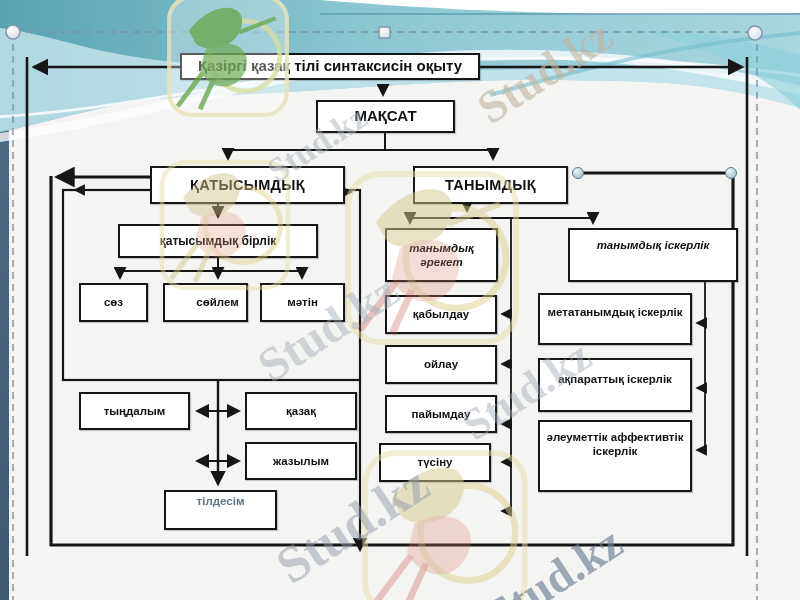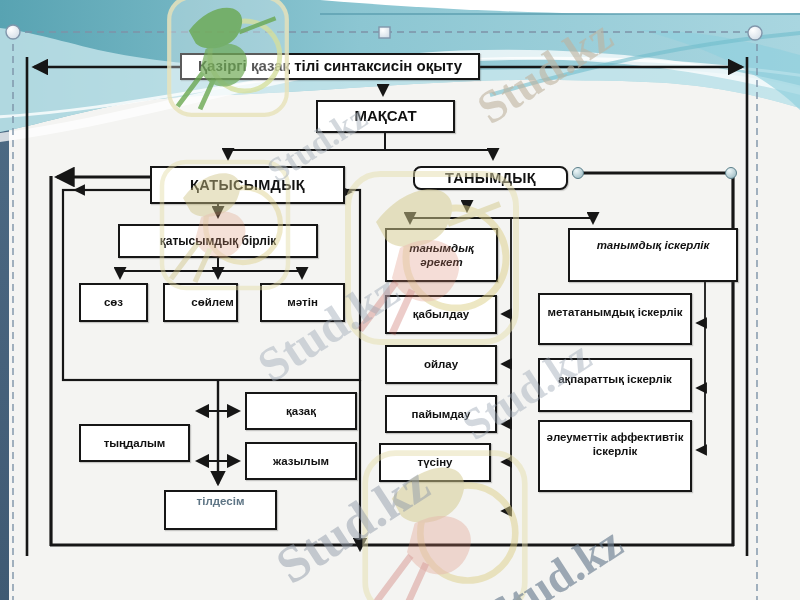--- a/index.html
+++ b/index.html
@@ -121,26 +121,26 @@
       <path d="M705,450 H697" stroke-width="1.8" marker-end="url(#ar)"></path>
     </g>
 
     <circle cx="578" cy="173" r="5.5" fill="url(#ballg)" stroke="#5b7f8a" stroke-width="1"></circle>
     <circle cx="731" cy="173" r="5.5" fill="url(#ballg)" stroke="#5b7f8a" stroke-width="1"></circle>
   </svg>
 
   <div class="node title" style="left:180px;top:53px;width:300px;height:27px;">Қазіргі қазақ тілі синтаксисін оқыту</div>
   <div class="node maksat" style="left:316px;top:100px;width:139px;height:33px;">МАҚСАТ</div>
   <div class="node hdr" style="left:150px;top:166px;width:195px;height:38px;">ҚАТЫСЫМДЫҚ</div>
-  <div class="node hdr" style="left:413px;top:166px;width:155px;height:24px;border-radius:8px;">ТАНЫМДЫҚ</div>
+  <div class="node hdr" style="left:413px;top:166px;width:155px;height:38px;">ТАНЫМДЫҚ</div>
   <div class="node thin" style="left:118px;top:224px;width:200px;height:34px;">қатысымдық бірлік</div>
   <div class="node" style="left:79px;top:283px;width:69px;height:39px;">сөз</div>
-  <div class="node" style="left:163px;top:283px;width:75px;height:39px;padding-left:28px;">сөйлем</div>
+  <div class="node" style="left:163px;top:283px;width:85px;height:39px;padding-left:28px;">сөйлем</div>
   <div class="node" style="left:260px;top:283px;width:85px;height:39px;">мәтін</div>
-  <div class="node" style="left:79px;top:392px;width:111px;height:38px;margin-top:32px;">тыңдалым</div>
+  <div class="node" style="left:79px;top:392px;width:111px;height:38px;">тыңдалым</div>
   <div class="node" style="left:245px;top:392px;width:112px;height:38px;">қазақ</div>
   <div class="node" style="left:245px;top:442px;width:112px;height:38px;">жазылым</div>
   <div class="node gray" style="left:164px;top:490px;width:113px;height:40px;align-items:flex-start;">тілдесім</div>
   <div class="node it" style="left:385px;top:228px;width:113px;height:54px;">танымдық әрекет</div>
   <div class="node" style="left:385px;top:295px;width:112px;height:39px;">қабылдау</div>
   <div class="node" style="left:385px;top:345px;width:112px;height:39px;">ойлау</div>
   <div class="node" style="left:385px;top:395px;width:112px;height:38px;">пайымдау</div>
   <div class="node" style="left:379px;top:443px;width:112px;height:39px;">түсіну</div>
   <div class="node it" style="left:552px;top:228px;width:170px;height:54px;align-items:flex-start;padding-top:8px;margin-left:16px;">танымдық іскерлік</div>
   <div class="node" style="left:538px;top:293px;width:154px;height:52px;align-items:flex-start;padding-top:10px;">метатанымдық іскерлік</div>

